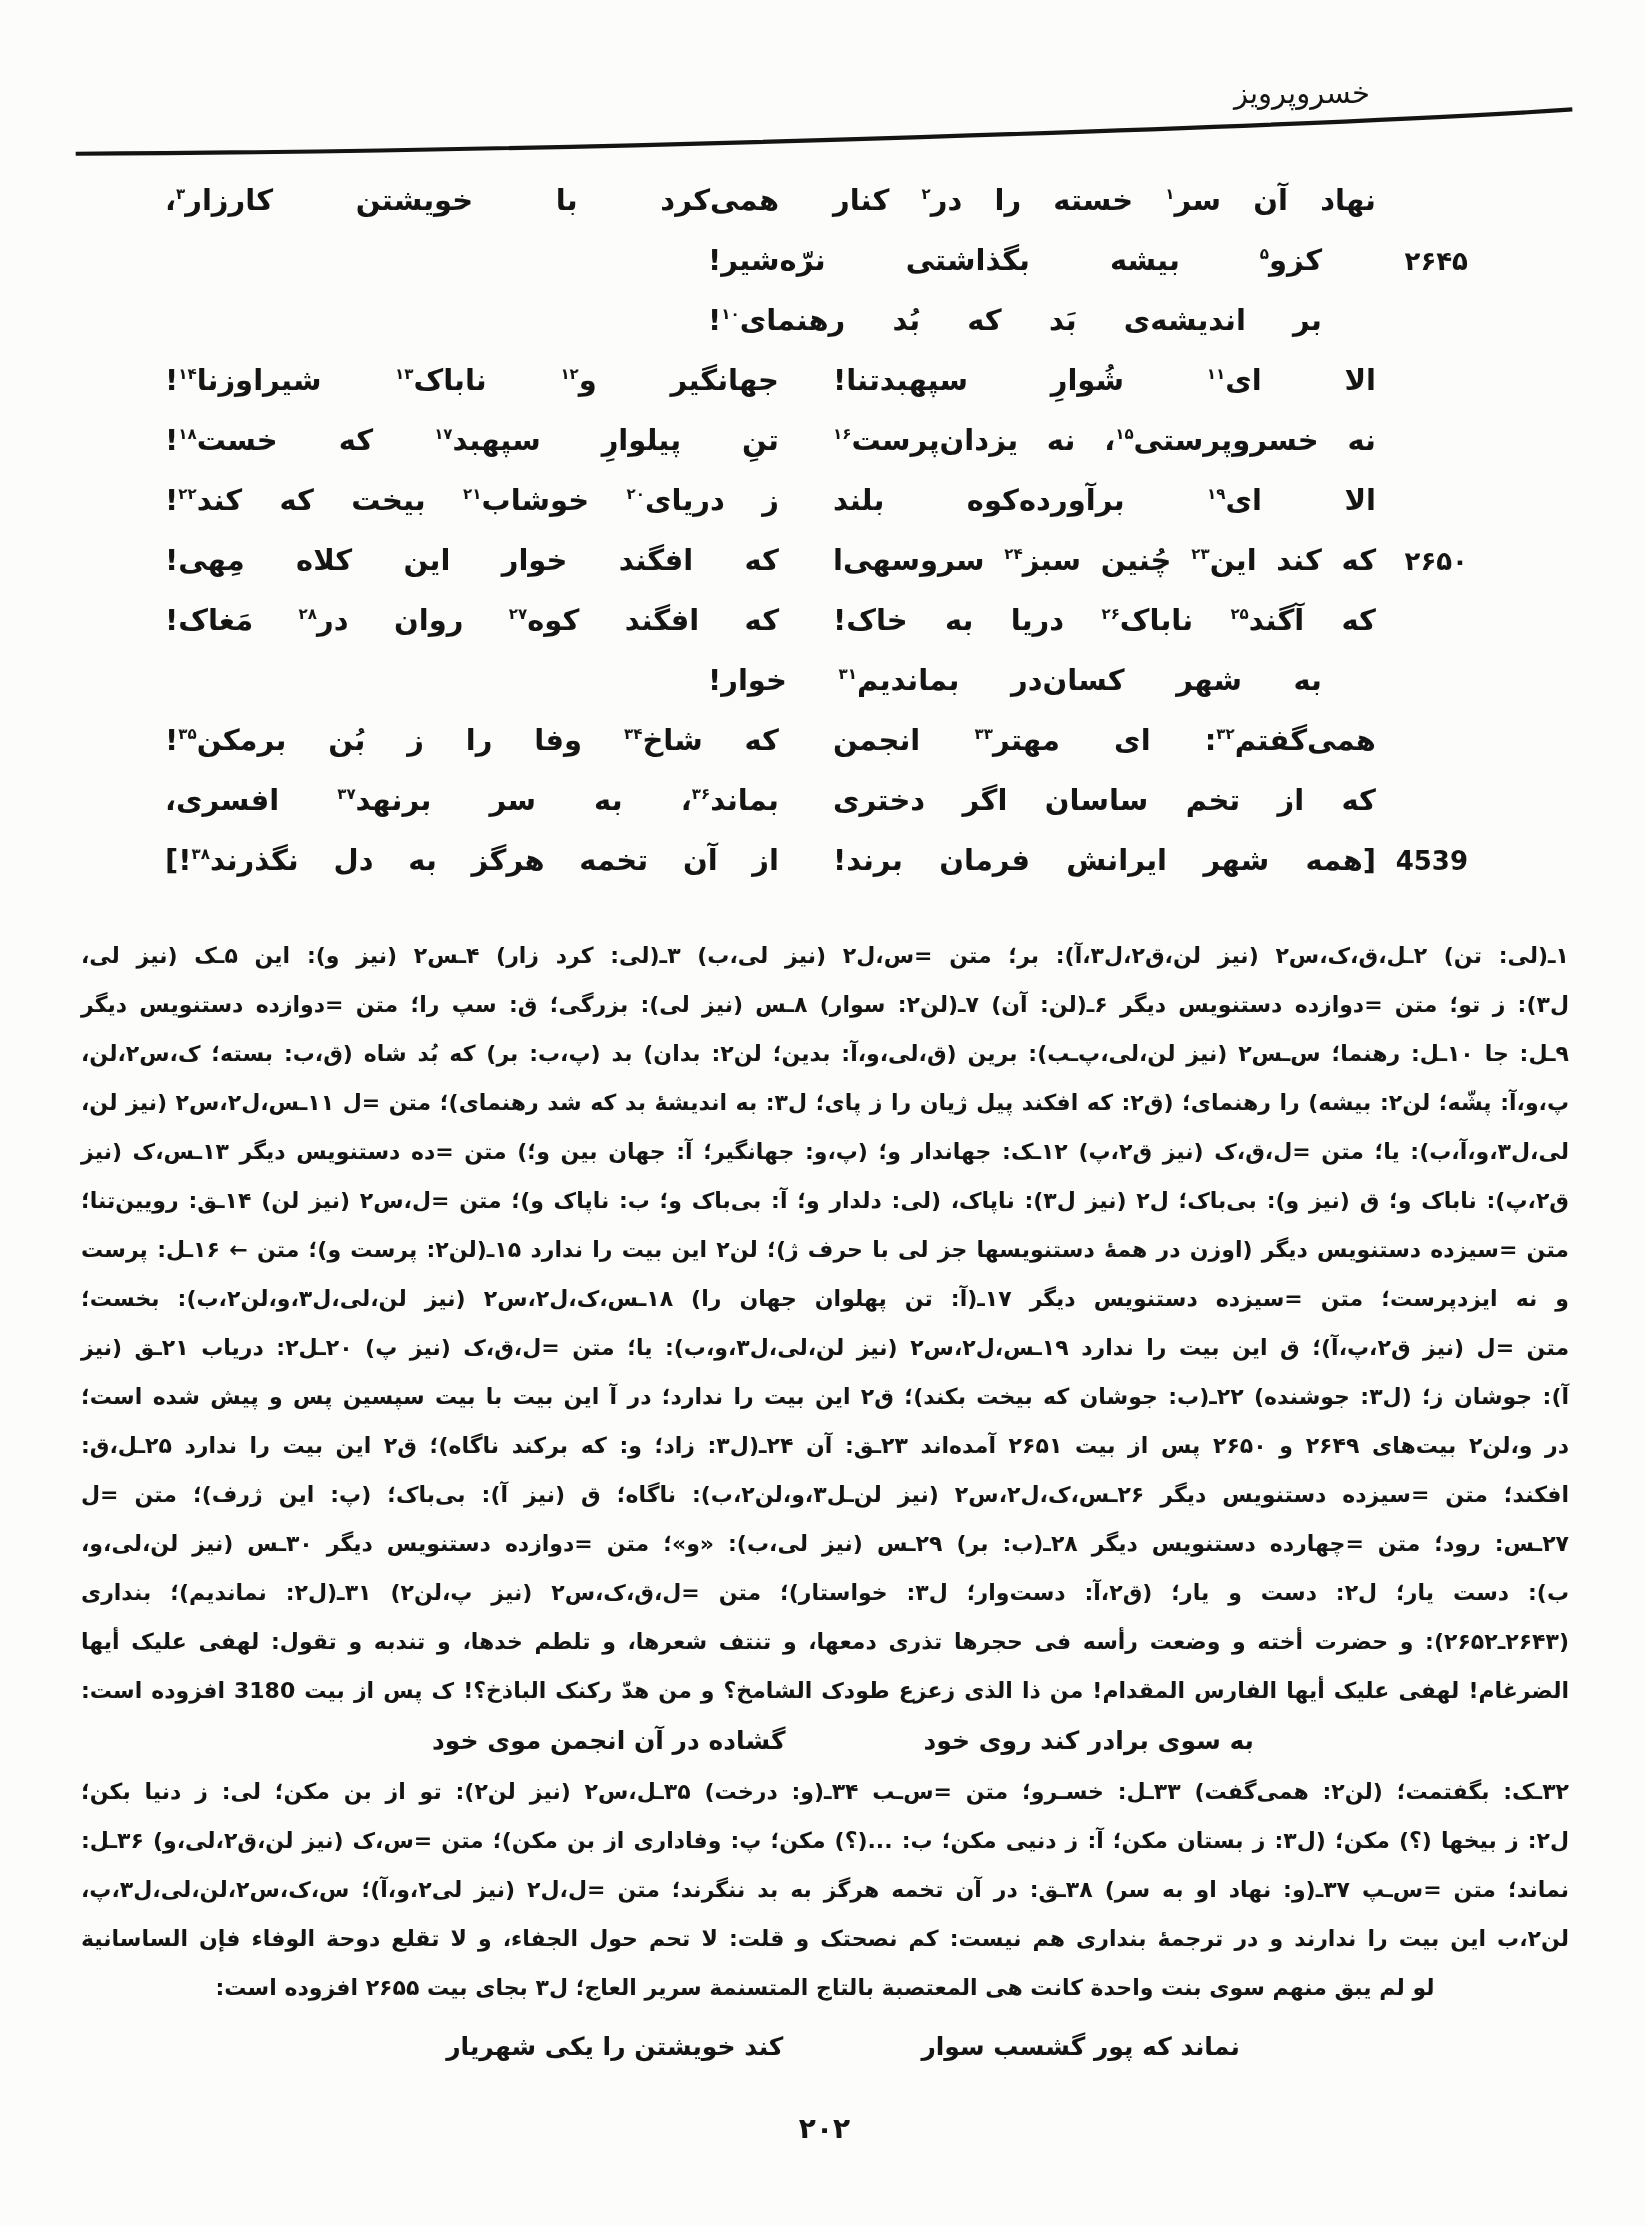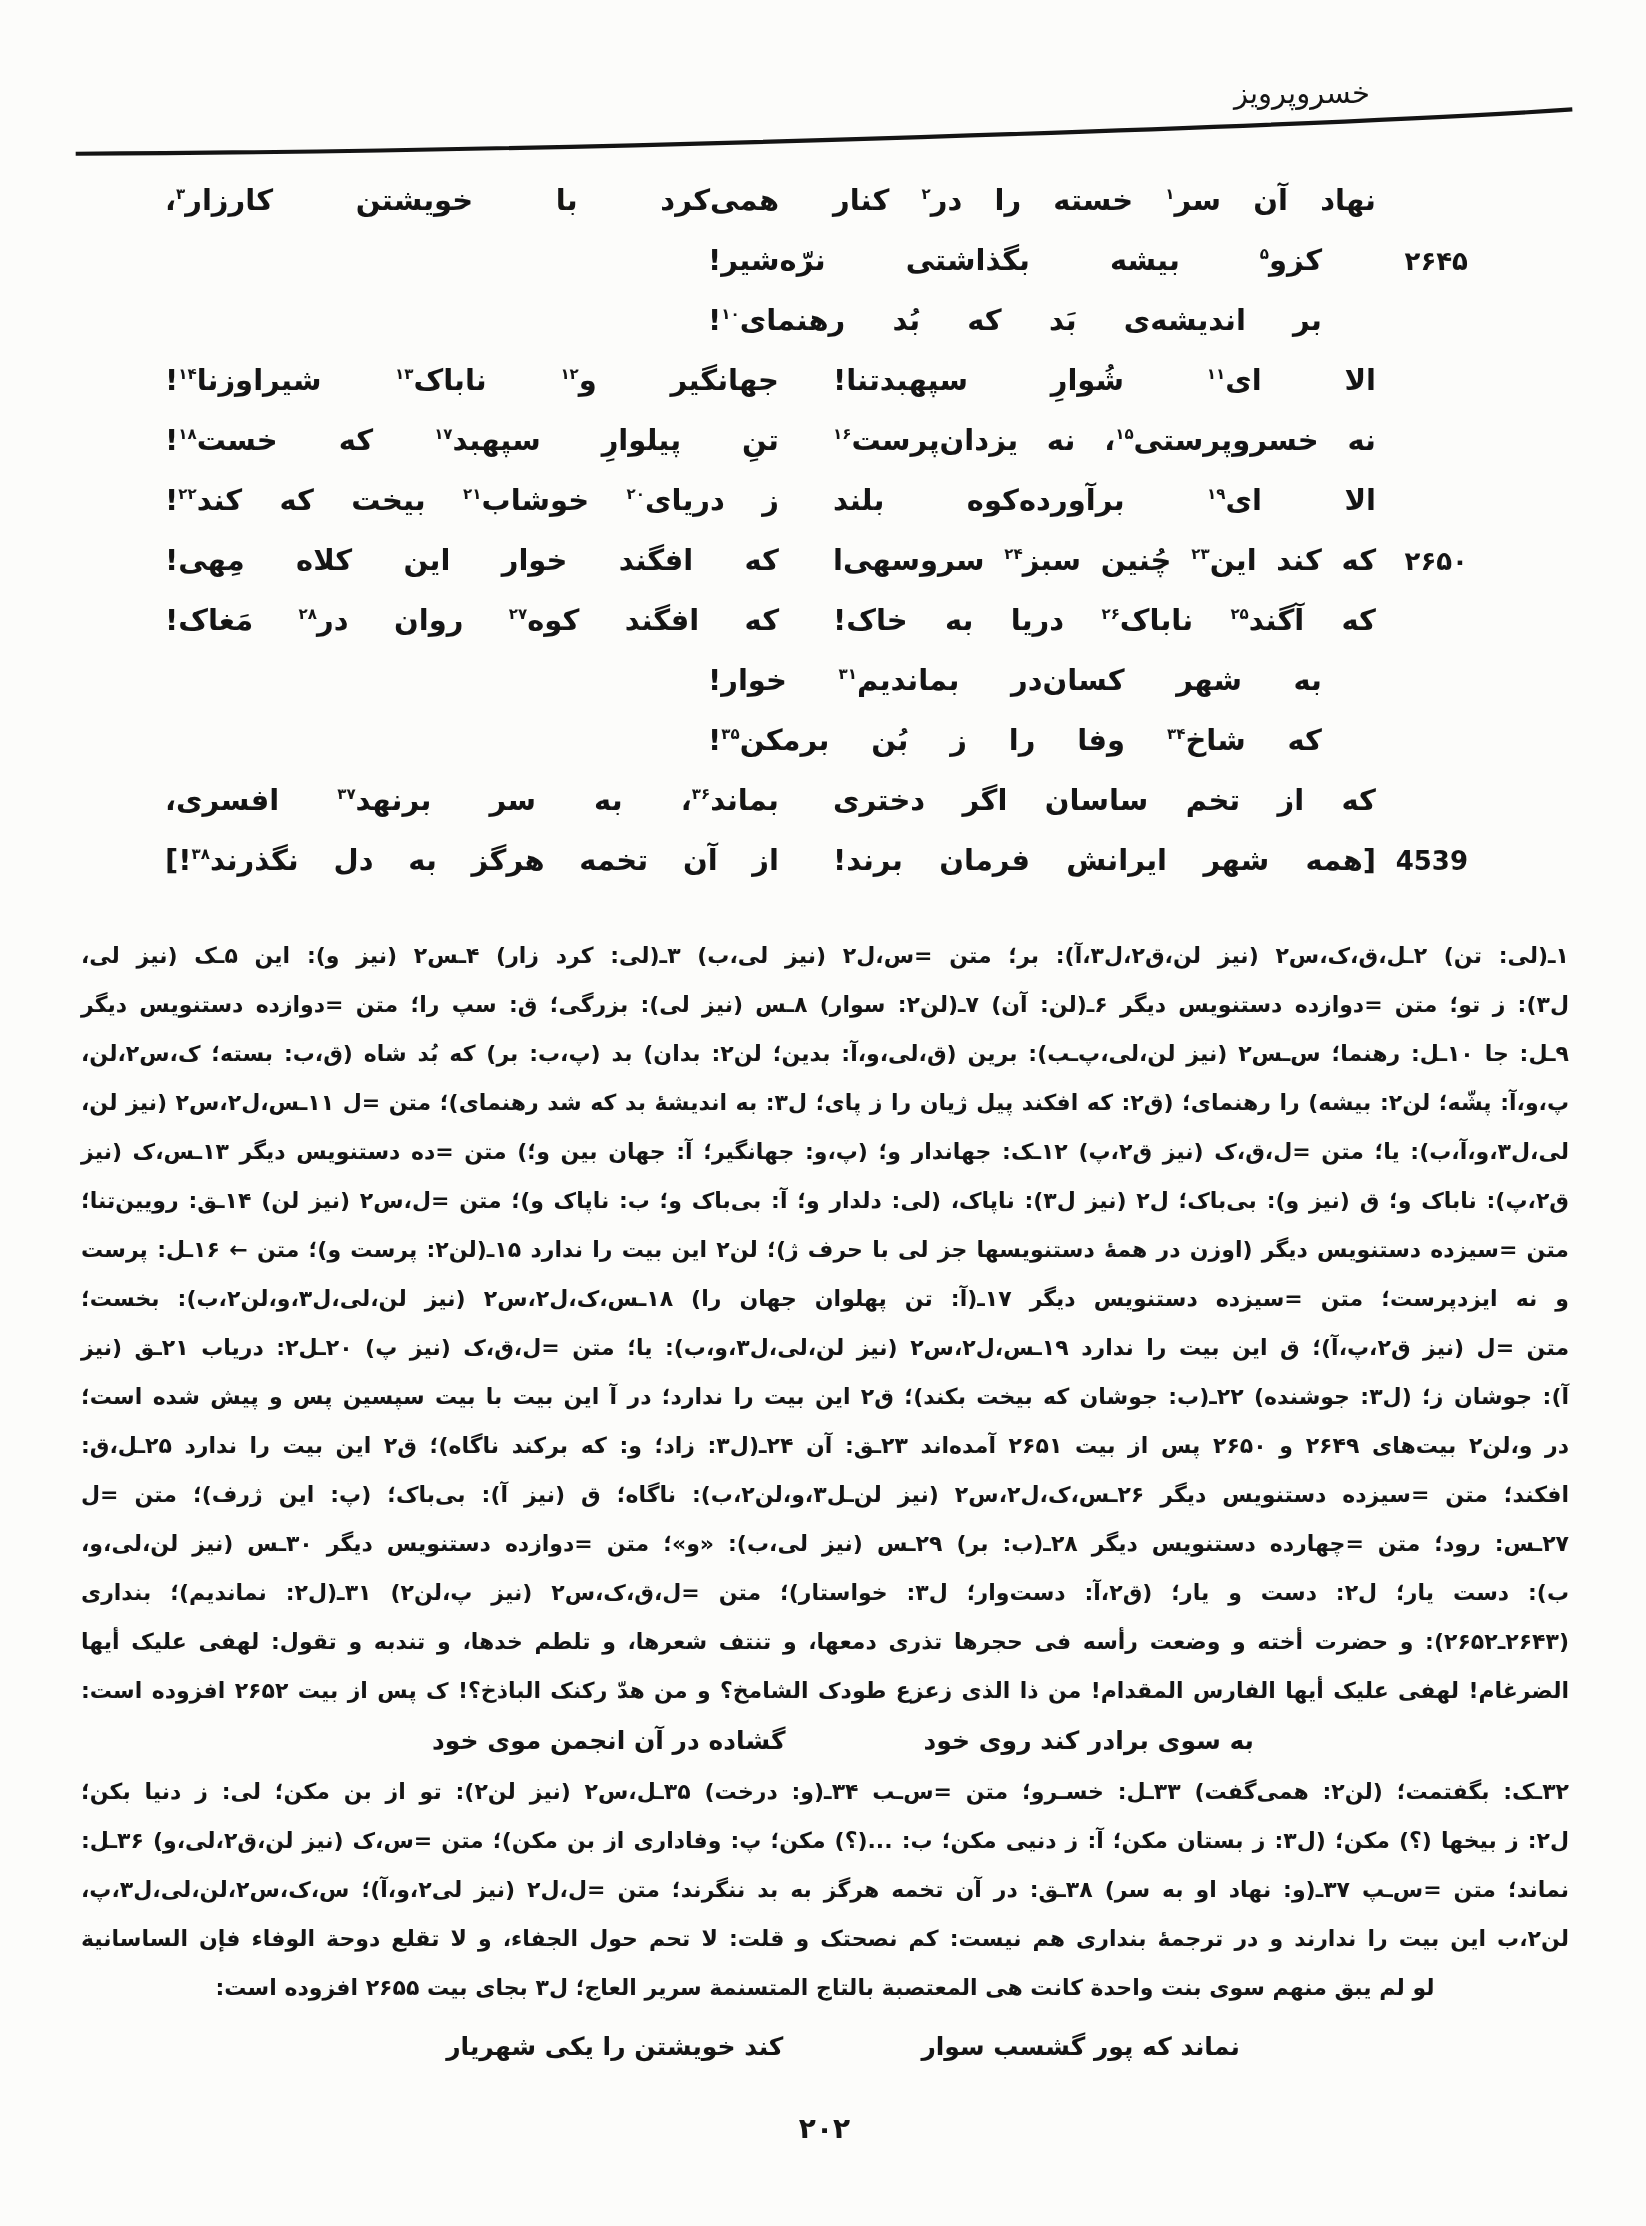--- a/index.html
+++ b/index.html
@@ -101,20 +101,21 @@
     <div class="hemi-gap"></div>
     <div class="hemi hemi-left">که افگند کوه<sup>۲۷</sup> روان در<sup>۲۸</sup> مَغاک!</div>
   </div>
   <div class="poem-row">
     <div class="verse-num"></div>
     <div class="hemi-gap"></div>
     <div class="hemi hemi-left">به شهر کسان‌در بماندیم<sup>۳۱</sup> خوار!</div>
   </div>
   <div class="poem-row">
     <div class="verse-num"></div>
+    <div class="hemi hemi-right">همی‌گفتم<sup>۳۲</sup>: ای مهتر<sup>۳۳</sup> انجمن</div>
     <div class="hemi-gap"></div>
     <div class="hemi hemi-left">که شاخ<sup>۳۴</sup> وفا را ز بُن برمکن<sup>۳۵</sup>!</div>
   </div>
   <div class="poem-row">
     <div class="verse-num"></div>
     <div class="hemi hemi-right">که از تخم ساسان اگر دختری</div>
     <div class="hemi-gap"></div>
     <div class="hemi hemi-left">بماند<sup>۳۶</sup>، به سر برنهد<sup>۳۷</sup> افسری،</div>
   </div>
   <div class="poem-row">
@@ -134,21 +135,21 @@
   <div class="app-line">ق۲،پ): ناباک و؛ ق (نیز و): بی‌باک؛ ل۲ (نیز ل۳): ناپاک، (لی: دلدار و؛ آ: بی‌باک و؛ ب: ناپاک و)؛ متن =ل،س۲ (نیز لن) ۱۴ـق: رویین‌تنا؛</div>
   <div class="app-line">متن =سیزده دستنویس دیگر (اوزن در همهٔ دستنویسها جز لی با حرف ژ)؛ لن۲ این بیت را ندارد ۱۵ـ(لن۲: پرست و)؛ متن ← ۱۶ـل: پرست</div>
   <div class="app-line">و نه ایزدپرست؛ متن =سیزده دستنویس دیگر ۱۷ـ(آ: تن پهلوان جهان را) ۱۸ـس،ک،ل۲،س۲ (نیز لن،لی،ل۳،و،لن۲،ب): بخست؛</div>
   <div class="app-line">متن =ل (نیز ق۲،پ،آ)؛ ق این بیت را ندارد ۱۹ـس،ل۲،س۲ (نیز لن،لی،ل۳،و،ب): یا؛ متن =ل،ق،ک (نیز پ) ۲۰ـل۲: دریاب ۲۱ـق (نیز</div>
   <div class="app-line">آ): جوشان ز؛ (ل۳: جوشنده) ۲۲ـ(ب: جوشان که بیخت بکند)؛ ق۲ این بیت را ندارد؛ در آ این بیت با بیت سپسین پس و پیش شده است؛</div>
   <div class="app-line">در و،لن۲ بیت‌های ۲۶۴۹ و ۲۶۵۰ پس از بیت ۲۶۵۱ آمده‌اند ۲۳ـق: آن ۲۴ـ(ل۳: زاد؛ و: که برکند ناگاه)؛ ق۲ این بیت را ندارد ۲۵ـل،ق:</div>
   <div class="app-line">افکند؛ متن =سیزده دستنویس دیگر ۲۶ـس،ک،ل۲،س۲ (نیز لن‌ـل۳،و،لن۲،ب): ناگاه؛ ق (نیز آ): بی‌باک؛ (پ: این ژرف)؛ متن =ل</div>
   <div class="app-line">۲۷ـس: رود؛ متن =چهارده دستنویس دیگر ۲۸ـ(ب: بر) ۲۹ـس (نیز لی،ب): «و»؛ متن =دوازده دستنویس دیگر ۳۰ـس (نیز لن،لی،و،</div>
   <div class="app-line">ب): دست یار؛ ل۲: دست و یار؛ (ق۲،آ: دست‌وار؛ ل۳: خواستار)؛ متن =ل،ق،ک،س۲ (نیز پ،لن۲) ۳۱ـ(ل۲: نماندیم)؛ بنداری</div>
   <div class="app-line">(۲۶۴۳ـ۲۶۵۲): و حضرت أخته و وضعت رأسه فی حجرها تذری دمعها، و تنتف شعرها، و تلطم خدها، و تندبه و تقول: لهفی علیک أیها</div>
-  <div class="app-line">الضرغام! لهفی علیک أیها الفارس المقدام! من ذا الذی زعزع طودک الشامخ؟ و من هدّ رکنک الباذخ؟! ک پس از بیت ۲۶۵۲ افزوده است:</div>
+  <div class="app-line">الضرغام! لهفی علیک أیها الفارس المقدام! من ذا الذی زعزع طودک الشامخ؟ و من هدّ رکنک الباذخ؟! ک پس از بیت 3180 افزوده است:</div>
 
   <div class="app-verse">
     <span class="vh">به سوی برادر کند روی خود</span>
     <span class="vh">گشاده در آن انجمن موی خود</span>
   </div>
 
   <div class="app-line">۳۲ـک: بگفتمت؛ (لن۲: همی‌گفت) ۳۳ـل: خسـرو؛ متن =س‌ـب ۳۴ـ(و: درخت) ۳۵ـل،س۲ (نیز لن۲): تو از بن مکن؛ لی: ز دنیا بکن؛</div>
   <div class="app-line">ل۲: ز بیخها (؟) مکن؛ (ل۳: ز بستان مکن؛ آ: ز دنیی مکن؛ ب: ...(؟) مکن؛ پ: وفاداری از بن مکن)؛ متن =س،ک (نیز لن،ق۲،لی،و) ۳۶ـل:</div>
   <div class="app-line">نماند؛ متن =س‌ـپ ۳۷ـ(و: نهاد او به سر) ۳۸ـق: در آن تخمه هرگز به بد ننگرند؛ متن =ل،ل۲ (نیز لی۲،و،آ)؛ س،ک،س۲،لن،لی،ل۳،پ،</div>
   <div class="app-line">لن۲،ب این بیت را ندارند و در ترجمهٔ بنداری هم نیست: کم نصحتک و قلت: لا تحم حول الجفاء، و لا تقلع دوحة الوفاء فإن الساسانیة</div>

